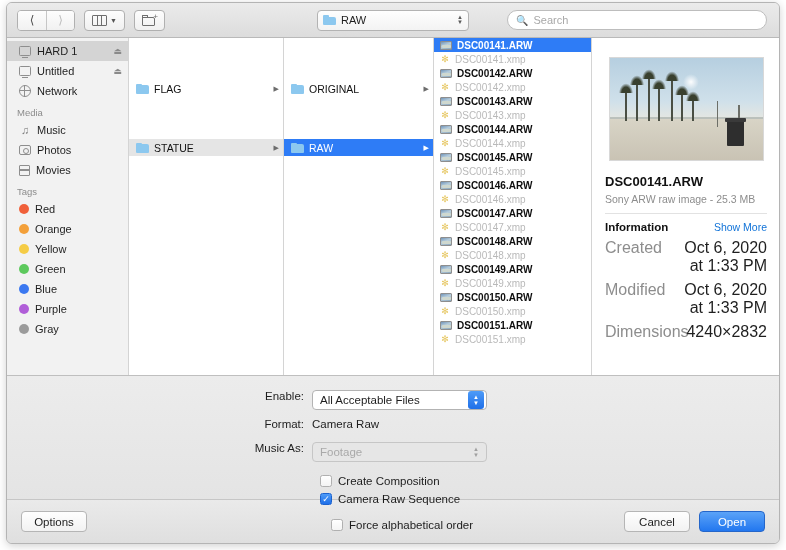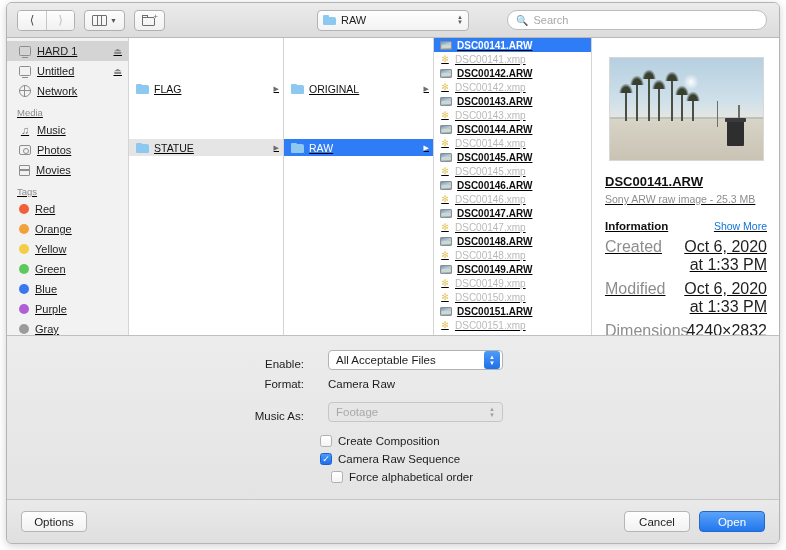--- a/index.html
+++ b/index.html
@@ -90,25 +90,24 @@
     border: 1px solid #bdbdbd; border-radius: 10px;
     display: flex; align-items: center; gap: 5px;
     padding: 0 8px;
   }
   .search-field .mag { font-size: 10px; color:#757575; }
   .search-field .ph { font-size: 11px; color:#a8a8a8; }
 
   
   .browser {
     display: flex;
-    height: 298px;
+    height: 338px;
     background: #ffffff;
     border-bottom: 1px solid #bfbfbf;
     flex: 0 0 auto;
-    text-decoration: underline;
   }
 
   
   .sidebar {
     width: 122px; flex: 0 0 122px;
     background: #f2f2f2;
     border-right: 1px solid #d4d4d4;
     padding-top: 3px;
     overflow: hidden;
     font-size: 11px;
@@ -255,22 +254,22 @@
   .pv-row .k { color:#8d8d8d; width: 64px; flex:0 0 64px; }
   .pv-row .v { color:#1f1f1f; flex:1; text-align:right; }
 
   
   .options-panel {
     flex: 1;
     background: linear-gradient(to bottom,#ececec,#e4e4e4);
     position: relative;
   }
   .form-row {
-    display: flex; align-items: flex-end;
-    position: absolute; left: 0; width: 100%; gap: 16px;
+    display: flex; align-items: flex-start;
+    position: absolute; left: 0; width: 100%;
   }
   .form-label {
     width: 305px; flex: 0 0 305px; text-align: right;
     padding-right: 8px; font-size: 11.5px; color: #1d1d1d;
   }
   .select-ctl {
     width: 175px; height: 20px;
     background: #ffffff;
     border: 1px solid #b3b3b3; border-radius: 4px;
     display: flex; align-items: center;
@@ -550,20 +549,24 @@
           <span class="ic-xmp">✻</span>
           <span>DSC00148.xmp</span>
         </div>
         <div class="file-row arw">
           <span class="ic-arw"></span>
           <span>DSC00149.ARW</span>
         </div>
         <div class="file-row xmp">
           <span class="ic-xmp">✻</span>
           <span>DSC00149.xmp</span>
+        </div>
+        <div class="file-row arw">
+          <span class="ic-arw"></span>
+          <span>DSC00150.ARW</span>
         </div>
         <div class="file-row xmp">
           <span class="ic-xmp">✻</span>
           <span>DSC00150.xmp</span>
         </div>
         <div class="file-row arw">
           <span class="ic-arw"></span>
           <span>DSC00151.ARW</span>
         </div>
         <div class="file-row xmp">
@@ -644,21 +647,21 @@
     </div>
 
     <div class="check-row" style="top:99px; left:313px;">
       <span class="cbox"></span>
       <span>Create Composition</span>
     </div>
     <div class="check-row" style="top:117px; left:313px;">
       <span class="cbox on">✓</span>
       <span>Camera Raw Sequence</span>
     </div>
-    <div class="check-row" style="top:135px; left:324px;">
+    <div class="check-row" style="top:143px; left:324px;">
       <span class="cbox"></span>
       <span>Force alphabetical order</span>
     </div>
   </div>
 
   <div class="footer">
     <div class="btn-std">Options</div>
     <div class="spacer"></div>
     <div class="btn-std">Cancel</div>
     <div class="btn-primary gap-r">Open</div>

